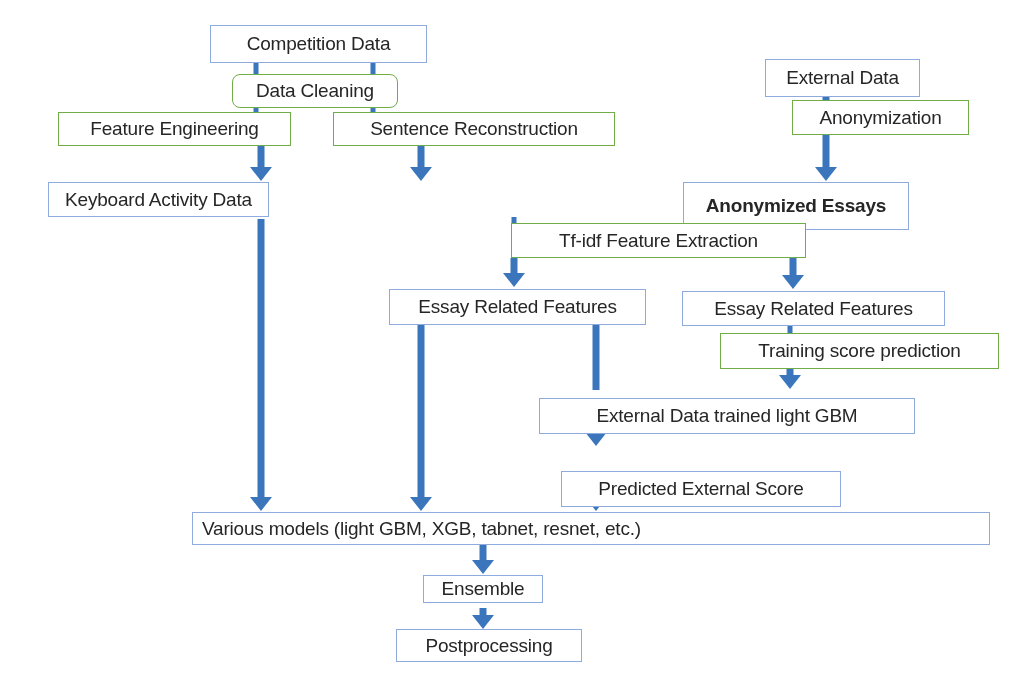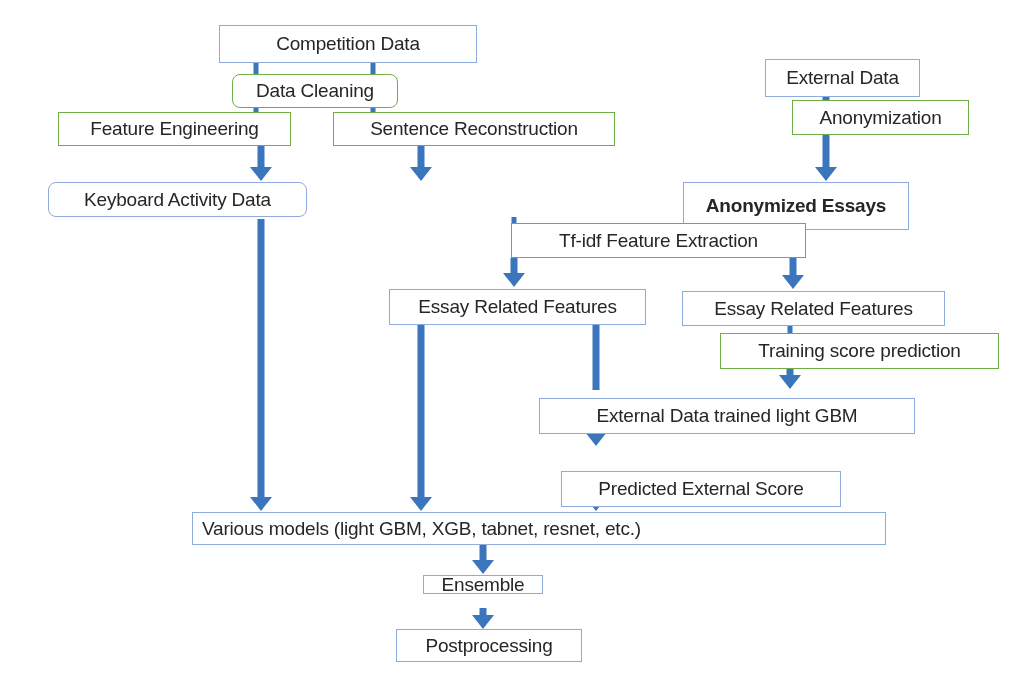--- a/index.html
+++ b/index.html
@@ -122,39 +122,39 @@
       <div class="head"></div>
     </div>
     <div class="arrow wide" style="left: 471px; top: 545px; width: 24px; height: 18px;">
       <div class="shaft"></div>
       <div class="head"></div>
     </div>
     <div class="arrow wide" style="left: 471px; top: 608px; width: 24px; height: 10px;">
       <div class="shaft"></div>
       <div class="head"></div>
     </div>
-    <div class="node blue center" style="left: 219px; top: 25px; width: 258px; height: 38px; text-align: right;">
+    <div class="node blue center" style="left: 210px; top: 25px; width: 217px; height: 38px; text-align: right;">
       <span>Competition Data</span>
     </div>
     <div class="node green center" style="left: 232px; top: 74px; width: 166px; height: 34px; border-radius: 8px;">
       <span>Data Cleaning</span>
     </div>
     <div class="node green center" style="left: 58px; top: 112px; width: 233px; height: 34px;">
       <span>Feature Engineering</span>
     </div>
     <div class="node green center" style="left: 333px; top: 112px; width: 282px; height: 34px;">
       <span>Sentence Reconstruction</span>
     </div>
     <div class="node blue center" style="left: 765px; top: 25px; width: 155px; height: 38px; margin-top: 34px;">
       <span>External Data</span>
     </div>
     <div class="node green center" style="left: 792px; top: 100px; width: 177px; height: 35px;">
       <span>Anonymization</span>
     </div>
-    <div class="node blue center" style="left: 48px; top: 182px; width: 259px; height: 35px; border-radius: 8px;">
+    <div class="node blue center" style="left: 48px; top: 182px; width: 221px; height: 35px;">
       <span>Keyboard Activity Data</span>
     </div>
     <div class="node blue center" style="left: 683px; top: 182px; width: 226px; height: 48px; font-weight: bold;">
       <span>Anonymized Essays</span>
     </div>
     <div class="node green center" style="left: 511px; top: 223px; width: 295px; height: 35px;">
       <span>Tf-idf Feature Extraction</span>
     </div>
     <div class="node blue center" style="left: 389px; top: 289px; width: 257px; height: 36px;">
       <span>Essay Related Features</span>
@@ -164,22 +164,22 @@
     </div>
     <div class="node green center" style="left: 720px; top: 333px; width: 279px; height: 36px; text-align: right;">
       <span>Training score prediction</span>
     </div>
     <div class="node blue center" style="left: 539px; top: 390px; width: 376px; height: 36px; margin-top: 8px;">
       <span>External Data trained light GBM</span>
     </div>
     <div class="node blue center" style="left: 561px; top: 471px; width: 280px; height: 36px;">
       <span>Predicted External Score</span>
     </div>
-    <div class="node blue left" style="left: 192px; top: 512px; width: 694px; height: 33px;">
+    <div class="node blue left" style="left: 192px; top: 512px; width: 798px; height: 33px;">
       <span>Various models (light GBM, XGB, tabnet, resnet, etc.)</span>
     </div>
-    <div class="node blue center" style="left: 423px; top: 575px; width: 120px; height: 19px;">
+    <div class="node blue center" style="left: 423px; top: 575px; width: 120px; height: 28px;">
       <span>Ensemble</span>
     </div>
     <div class="node blue center" style="left: 396px; top: 629px; width: 186px; height: 33px;">
       <span>Postprocessing</span>
     </div>
   </div>
 
 </body></html>

